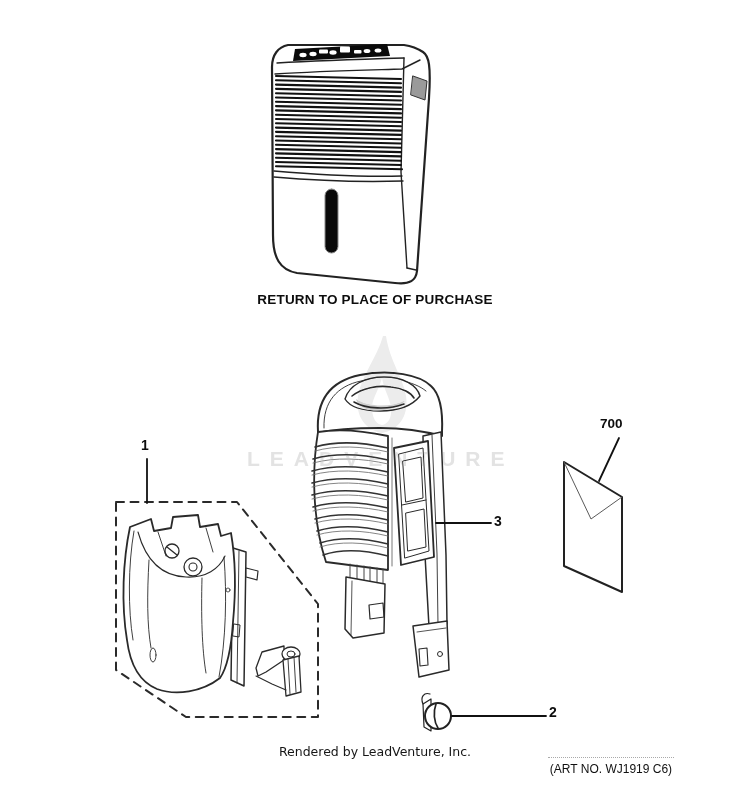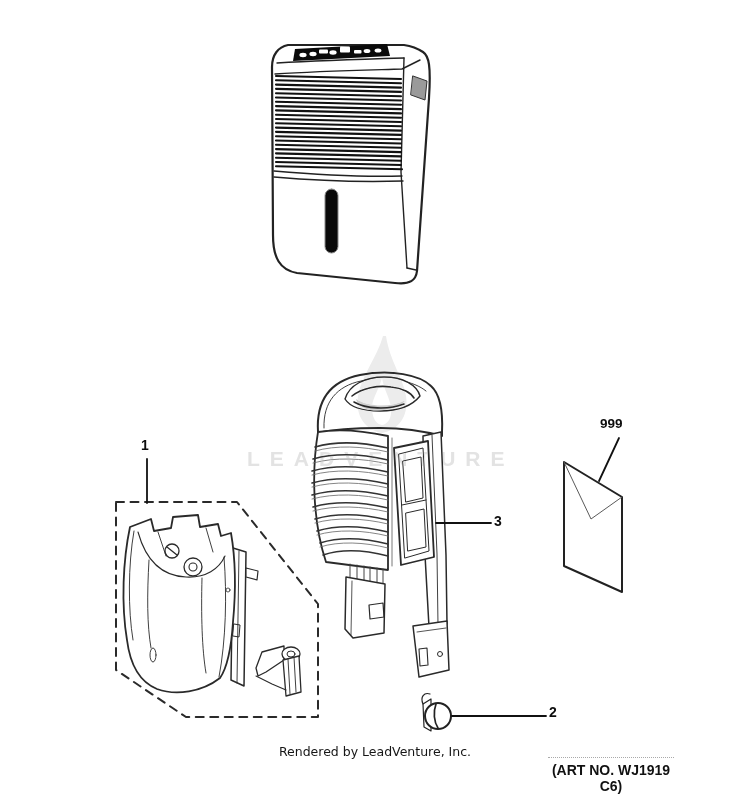--- a/index.html
+++ b/index.html
@@ -16,21 +16,21 @@
   #c2{left:549px;top:704px;}
   #c3{left:494px;top:513px;}
   #c999{left:600px;top:416px;font-size:13.5px;}
   
   .wm-layer{left:0;top:0;width:750px;height:682px;z-index:3;pointer-events:none;mix-blend-mode:darken;}
   .wm-text{position:absolute;left:247px;top:447px;font-weight:bold;font-size:21px;
            letter-spacing:10px;color:#e3e3e3;white-space:nowrap;}
   .wm-flame{position:absolute;left:348px;top:330px;}
   
   .artline{left:548px;top:757px;width:126px;border-top:1px dotted #a9a9a9;z-index:4;}
-  .artno{left:544px;top:762px;width:134px;text-align:center;font-weight:bold;font-size:14px;color:#111;z-index:4;}
+  .artno{left:544px;top:762px;width:134px;text-align:center;font-weight:normal;font-size:12px;color:#111;z-index:4;}
   .renderedby{left:0;right:0;top:744px;text-align:center;z-index:4;
               font-family:"DejaVu Sans",sans-serif;font-size:12.5px;color:#161616;}
 </style>
 </head>
 <body>
 
 <svg id="art-svg" width="750" height="798" viewBox="0 0 750 798">
 
   <g fill="none" stroke="#222" stroke-width="1.4" stroke-linejoin="round" stroke-linecap="round">
     <path d="M288,45 C278,47 272,55 272,67 L273,235 C273,258 280,270 297,273 L395,283
@@ -189,22 +189,23 @@
 
 <div class="abs wm-layer">
   <svg class="wm-flame" width="70" height="110" viewBox="0 0 70 110">
     <path d="M35,6 C29,28 14,44 10,66 C7,87 18,100 34,103 C50,100 61,87 58,66 C55,47 42,32 38,6 Z" fill="#ececec"></path>
     <path d="M34,48 C30,62 23,70 24,80 C25,90 29,94 34,95 C40,94 44,88 43,78 C42,68 36,60 34,48 Z" fill="#ffffff"></path>
   </svg>
   <div class="wm-text">LEADVENTURE</div>
 </div>
 
 <div class="abs caption">
+  <div>RETURN TO PLACE OF PURCHASE</div>
 </div>
 
 <div id="c1" class="abs label">1</div>
 <div id="c3" class="abs label">3</div>
 <div id="c2" class="abs label">2</div>
-<div id="c999" class="abs label">999</div>
+<div id="c999" class="abs label">700</div>
 
 <div class="abs artline"></div>
 <div class="abs artno">(ART NO. WJ1919 C6)</div>
 <div class="abs renderedby">Rendered by LeadVenture, Inc.</div>
 
 </body></html>

